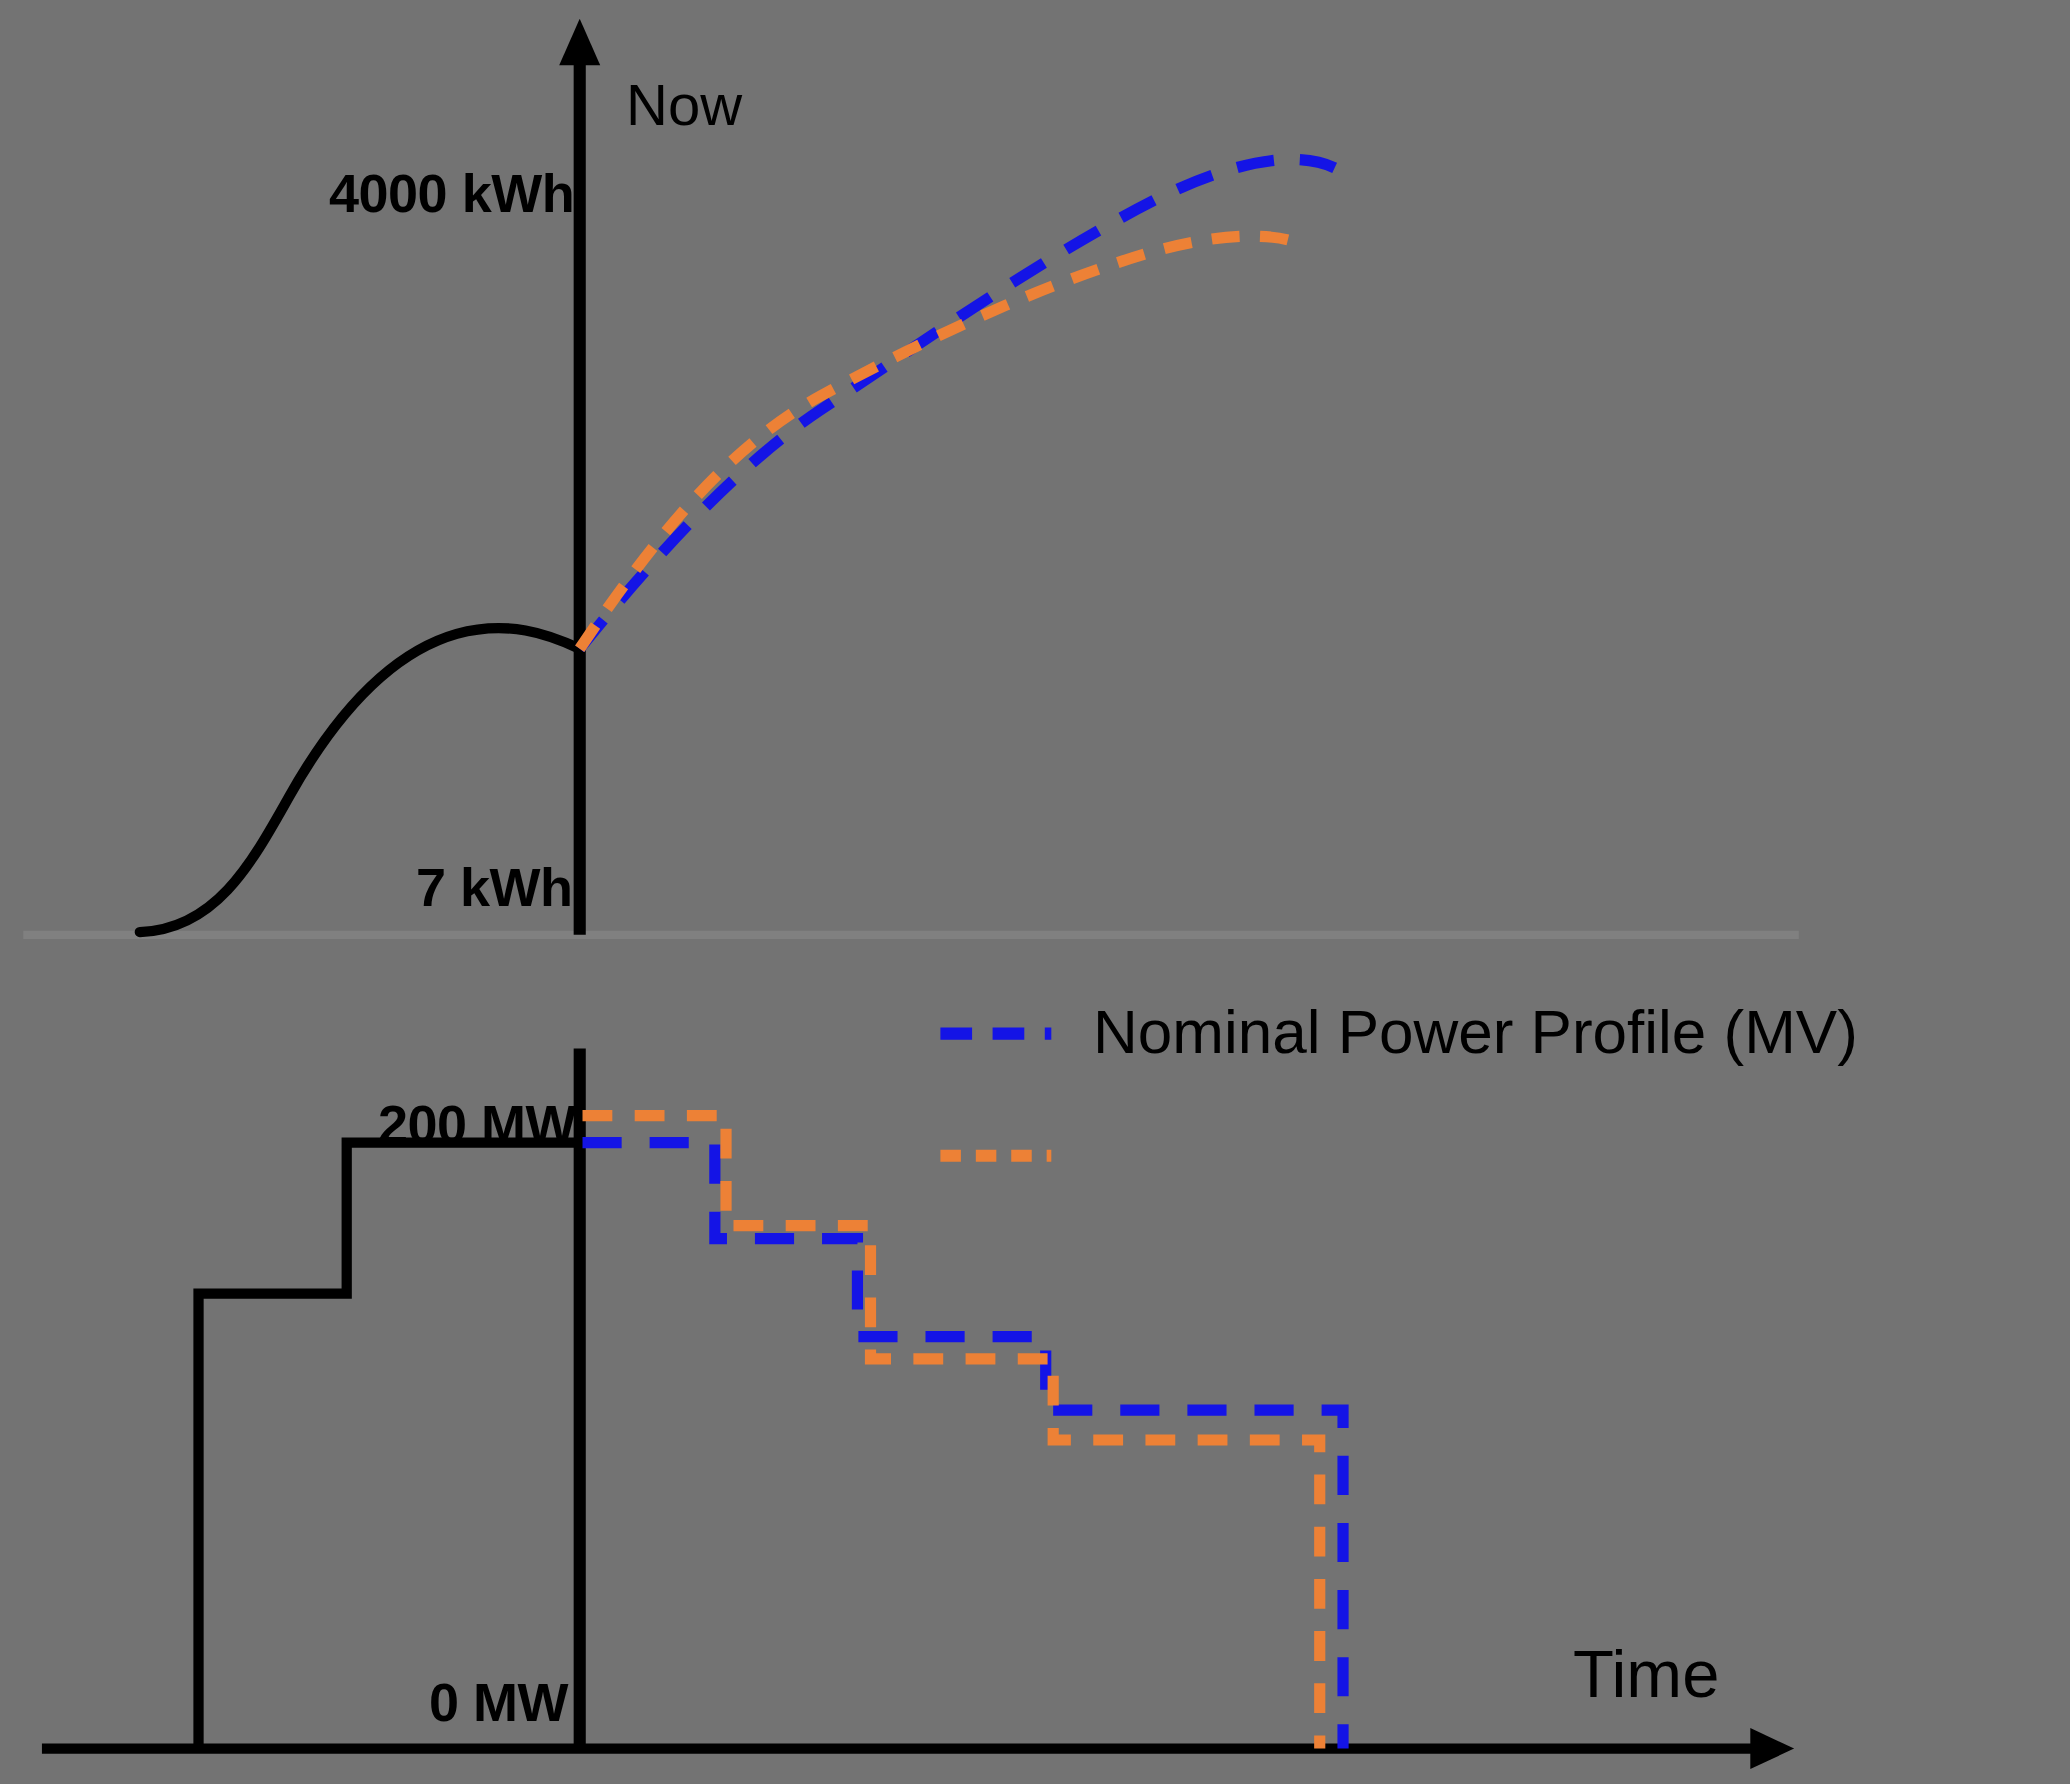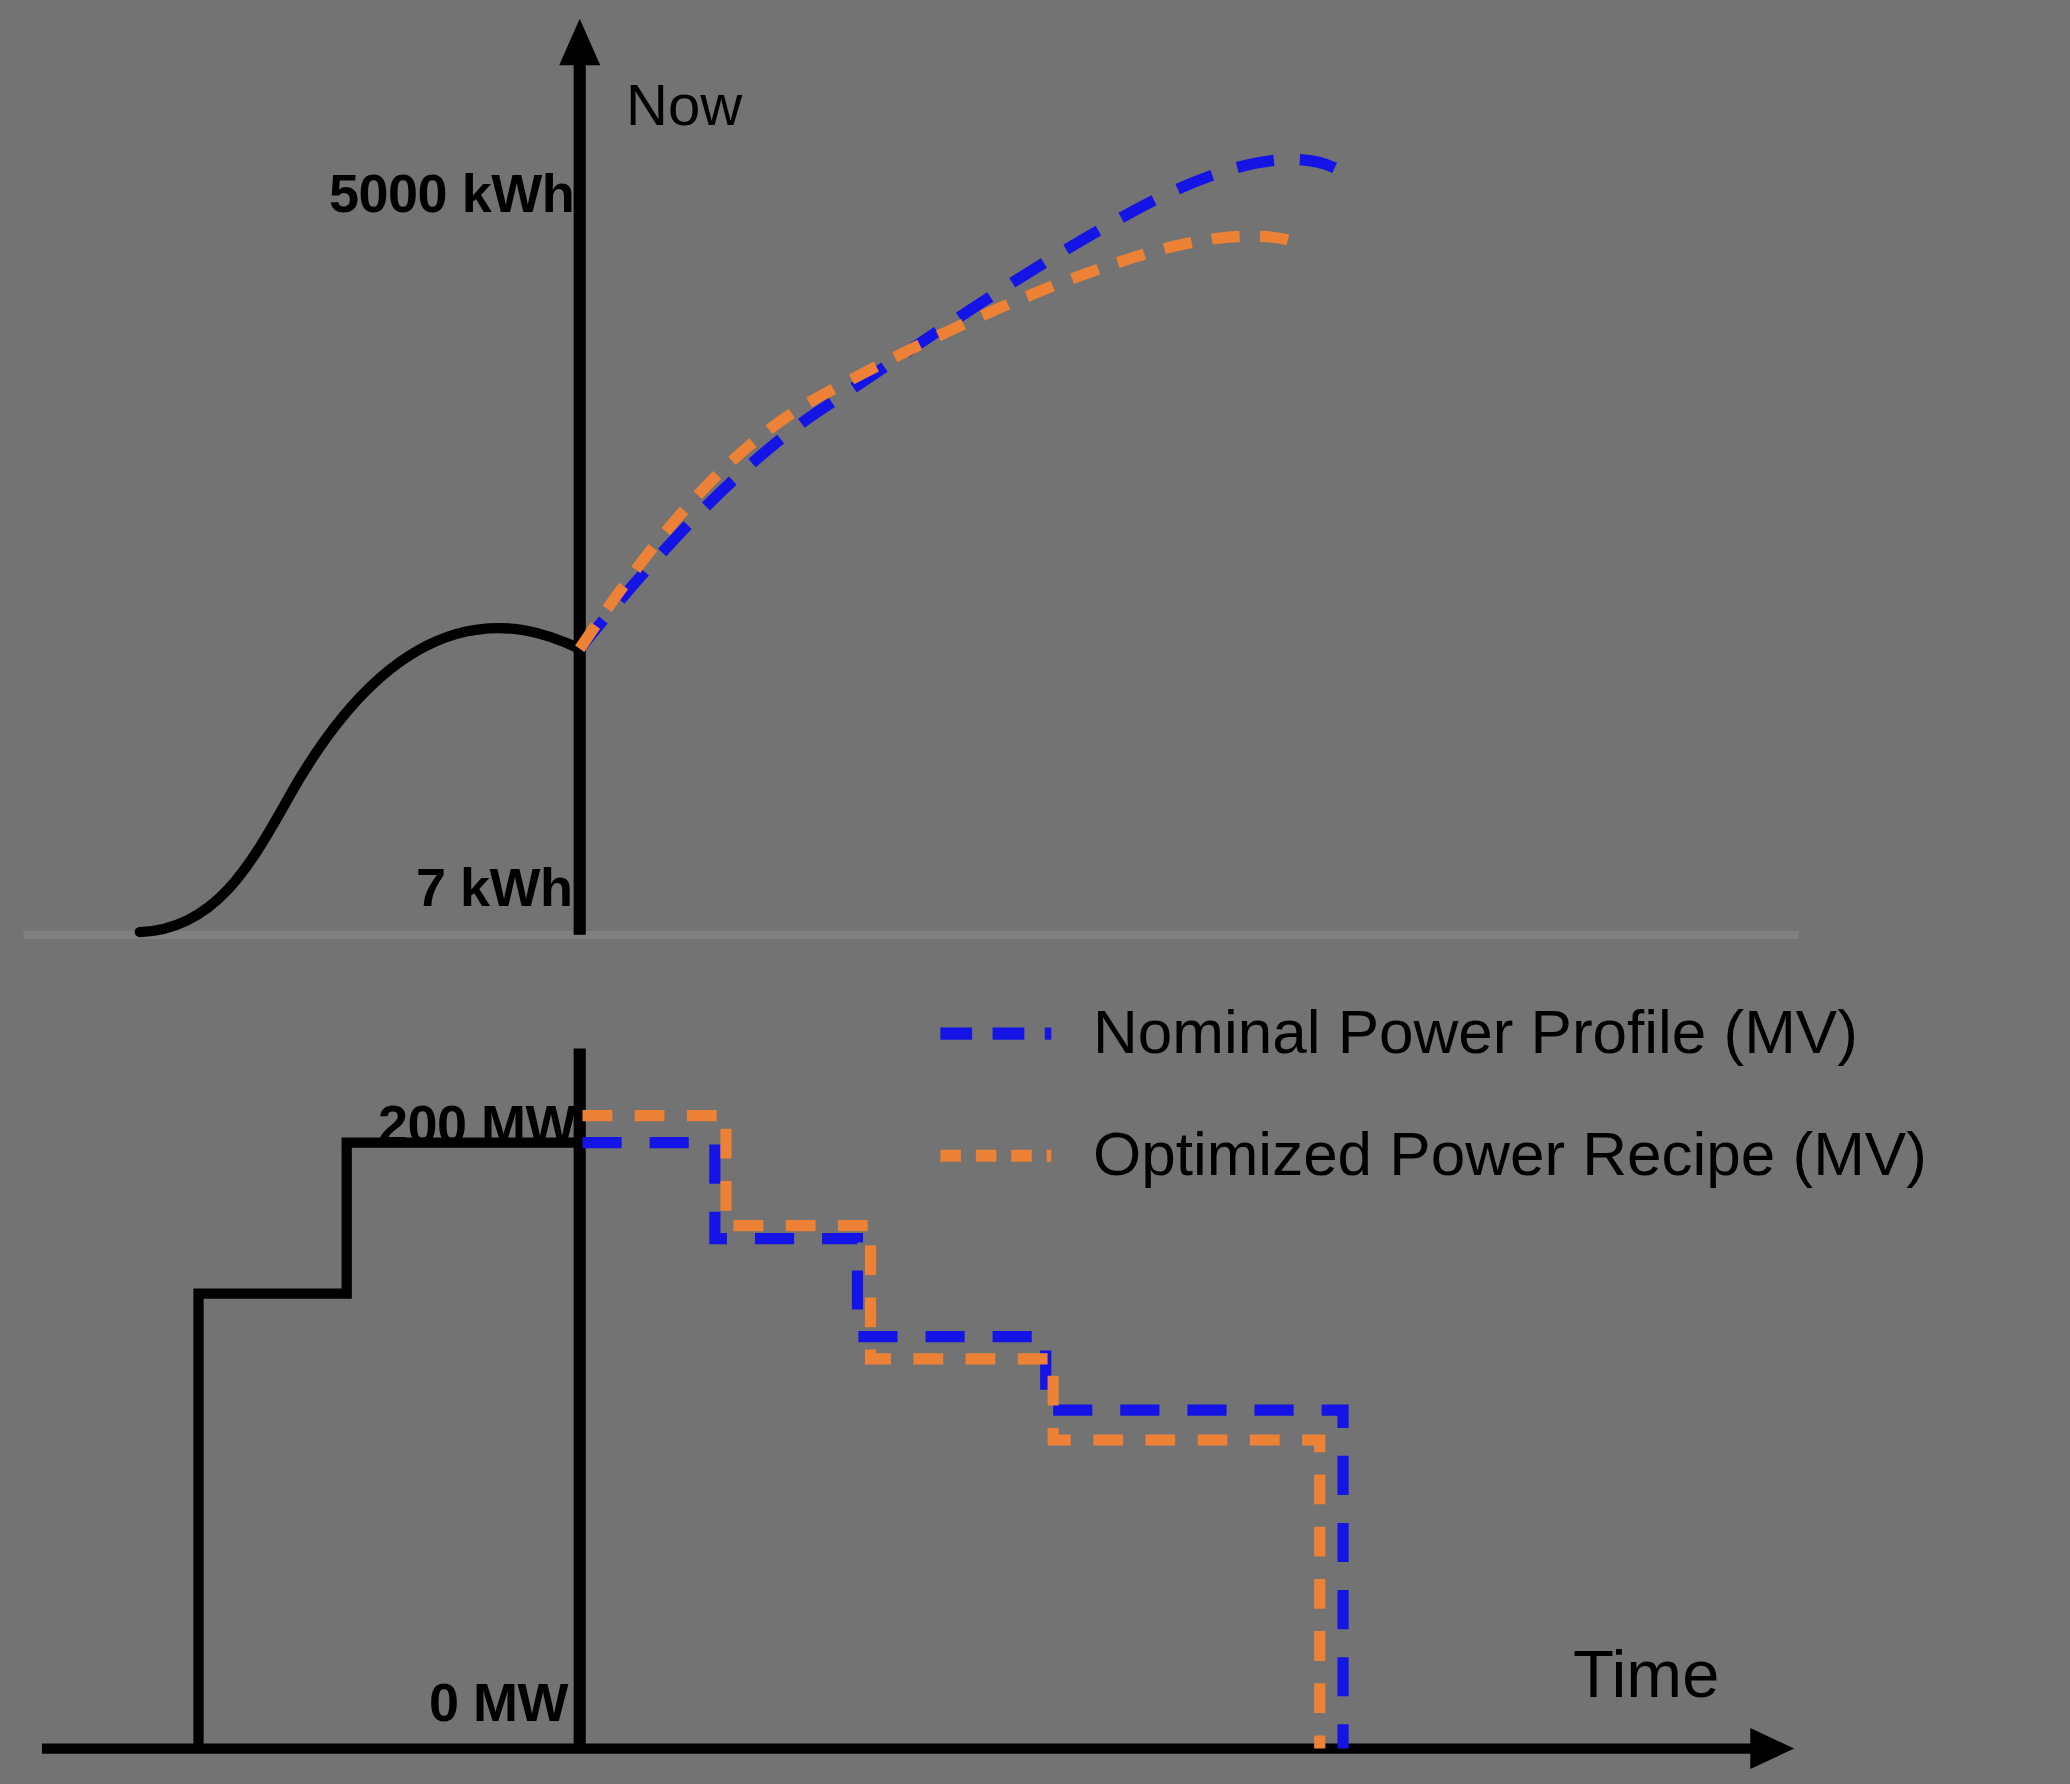--- a/index.html
+++ b/index.html
@@ -91,29 +91,28 @@
              L 934,1458 L 1130,1458 L 1130,1545 L 1416,1545 L 1416,1876" fill="none" stroke="#ed8136" stroke-width="12" stroke-dasharray="32 24" stroke-linejoin="miter" stroke-linecap="butt"></path>
 
     <line x1="1009" y1="1109" x2="1128" y2="1109" stroke="#1414e6" stroke-width="13" stroke-dasharray="34 22" stroke-linecap="butt"></line>
 
     <line x1="1009" y1="1240" x2="1128" y2="1240" stroke="#ed8136" stroke-width="13" stroke-dasharray="22 16" stroke-linecap="butt"></line>
 
   </svg>
 
   <div class="lbl lbl-reg" style="left:626px; top:76px;">Now</div>
 
-  <div class="lbl lbl-bold" style="left:329px; top:166px;">5000 kWh</div>
+  <div class="lbl lbl-bold" style="left:329px; top:166px;">4000 kWh</div>
 
   <div class="lbl lbl-bold" style="left:416px; top:860px;">7 kWh</div>
 
 
   <div class="lbl lbl-bold" style="left:378px; top:1097px;">200 MW</div>
 
   <div class="lbl lbl-bold" style="left:429px; top:1675px;">0 MW</div>
 
   <div class="lbl lbl-legend" style="left:1093px; top:1001px;">Nominal Power Profile (MV)</div>
 
-  <div class="lbl lbl-legend" style="left:1093px; top:1123px;">Optimized Power Recipe (MV)</div>
 
   <div class="lbl lbl-axis" style="left:1573px; top:1640px;">Time</div>
 
 </div>
 
 
 </body></html>

